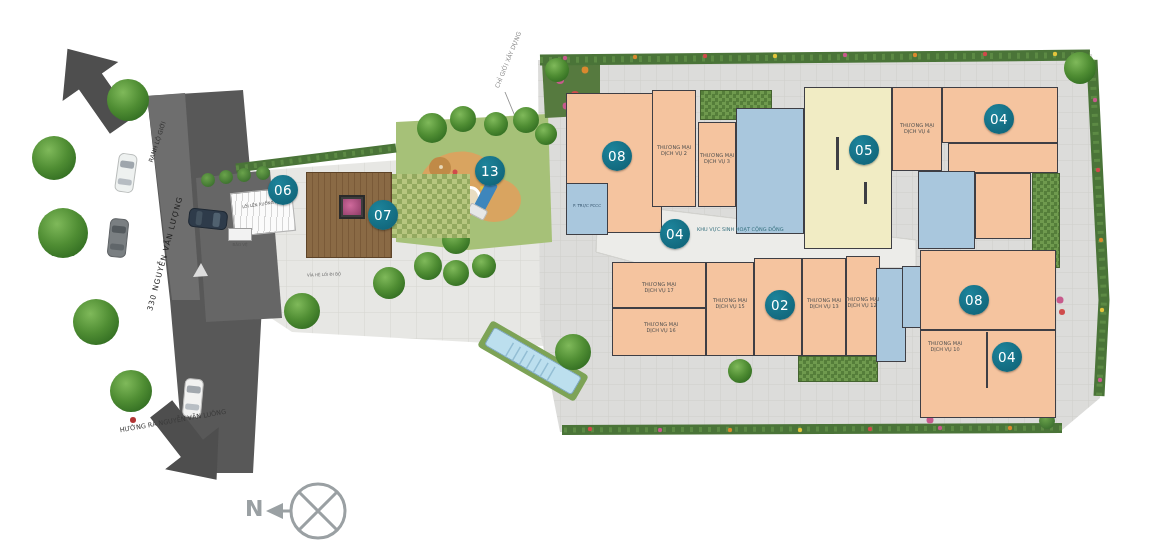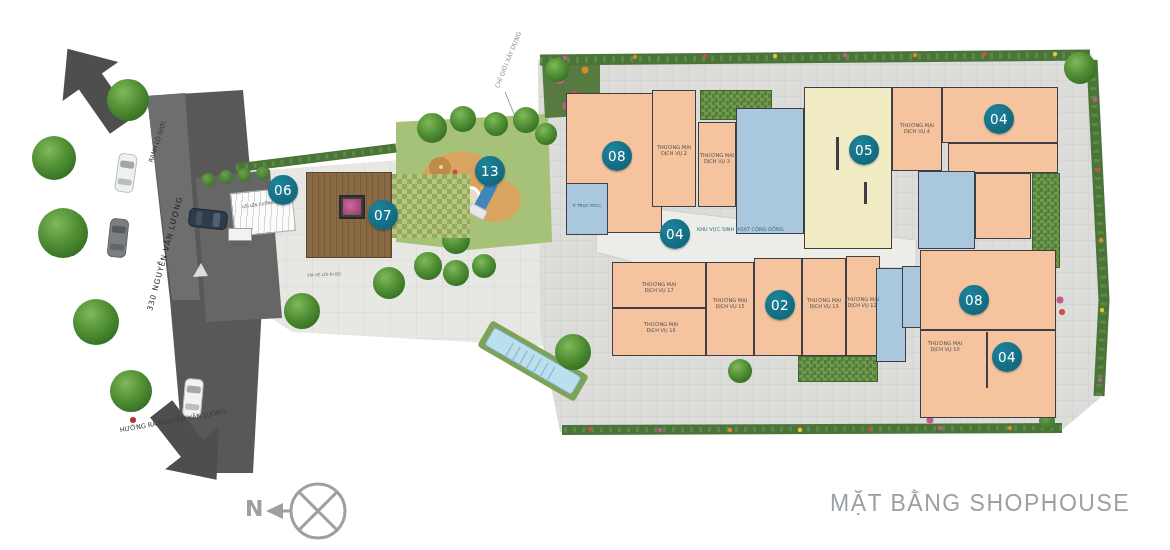--- a/index.html
+++ b/index.html
@@ -293,14 +293,13 @@
   <div class="marker" style="left:849px;top:135px">05</div>
   <div class="marker" style="left:984px;top:104px">04</div>
   <div class="marker" style="left:602px;top:141px">08</div>
   <div class="marker" style="left:765px;top:290px">02</div>
   <div class="marker" style="left:992px;top:342px">04</div>
   <div class="marker" style="left:959px;top:285px">08</div>
   <div class="marker" style="left:368px;top:200px">07</div>
   <div class="marker" style="left:475px;top:156px">13</div>
 
   <div class="north">N</div>
-  <div class="title">MẶT BẰNG SHOPHOUSE</div>
 </div>
 
 </body></html>

